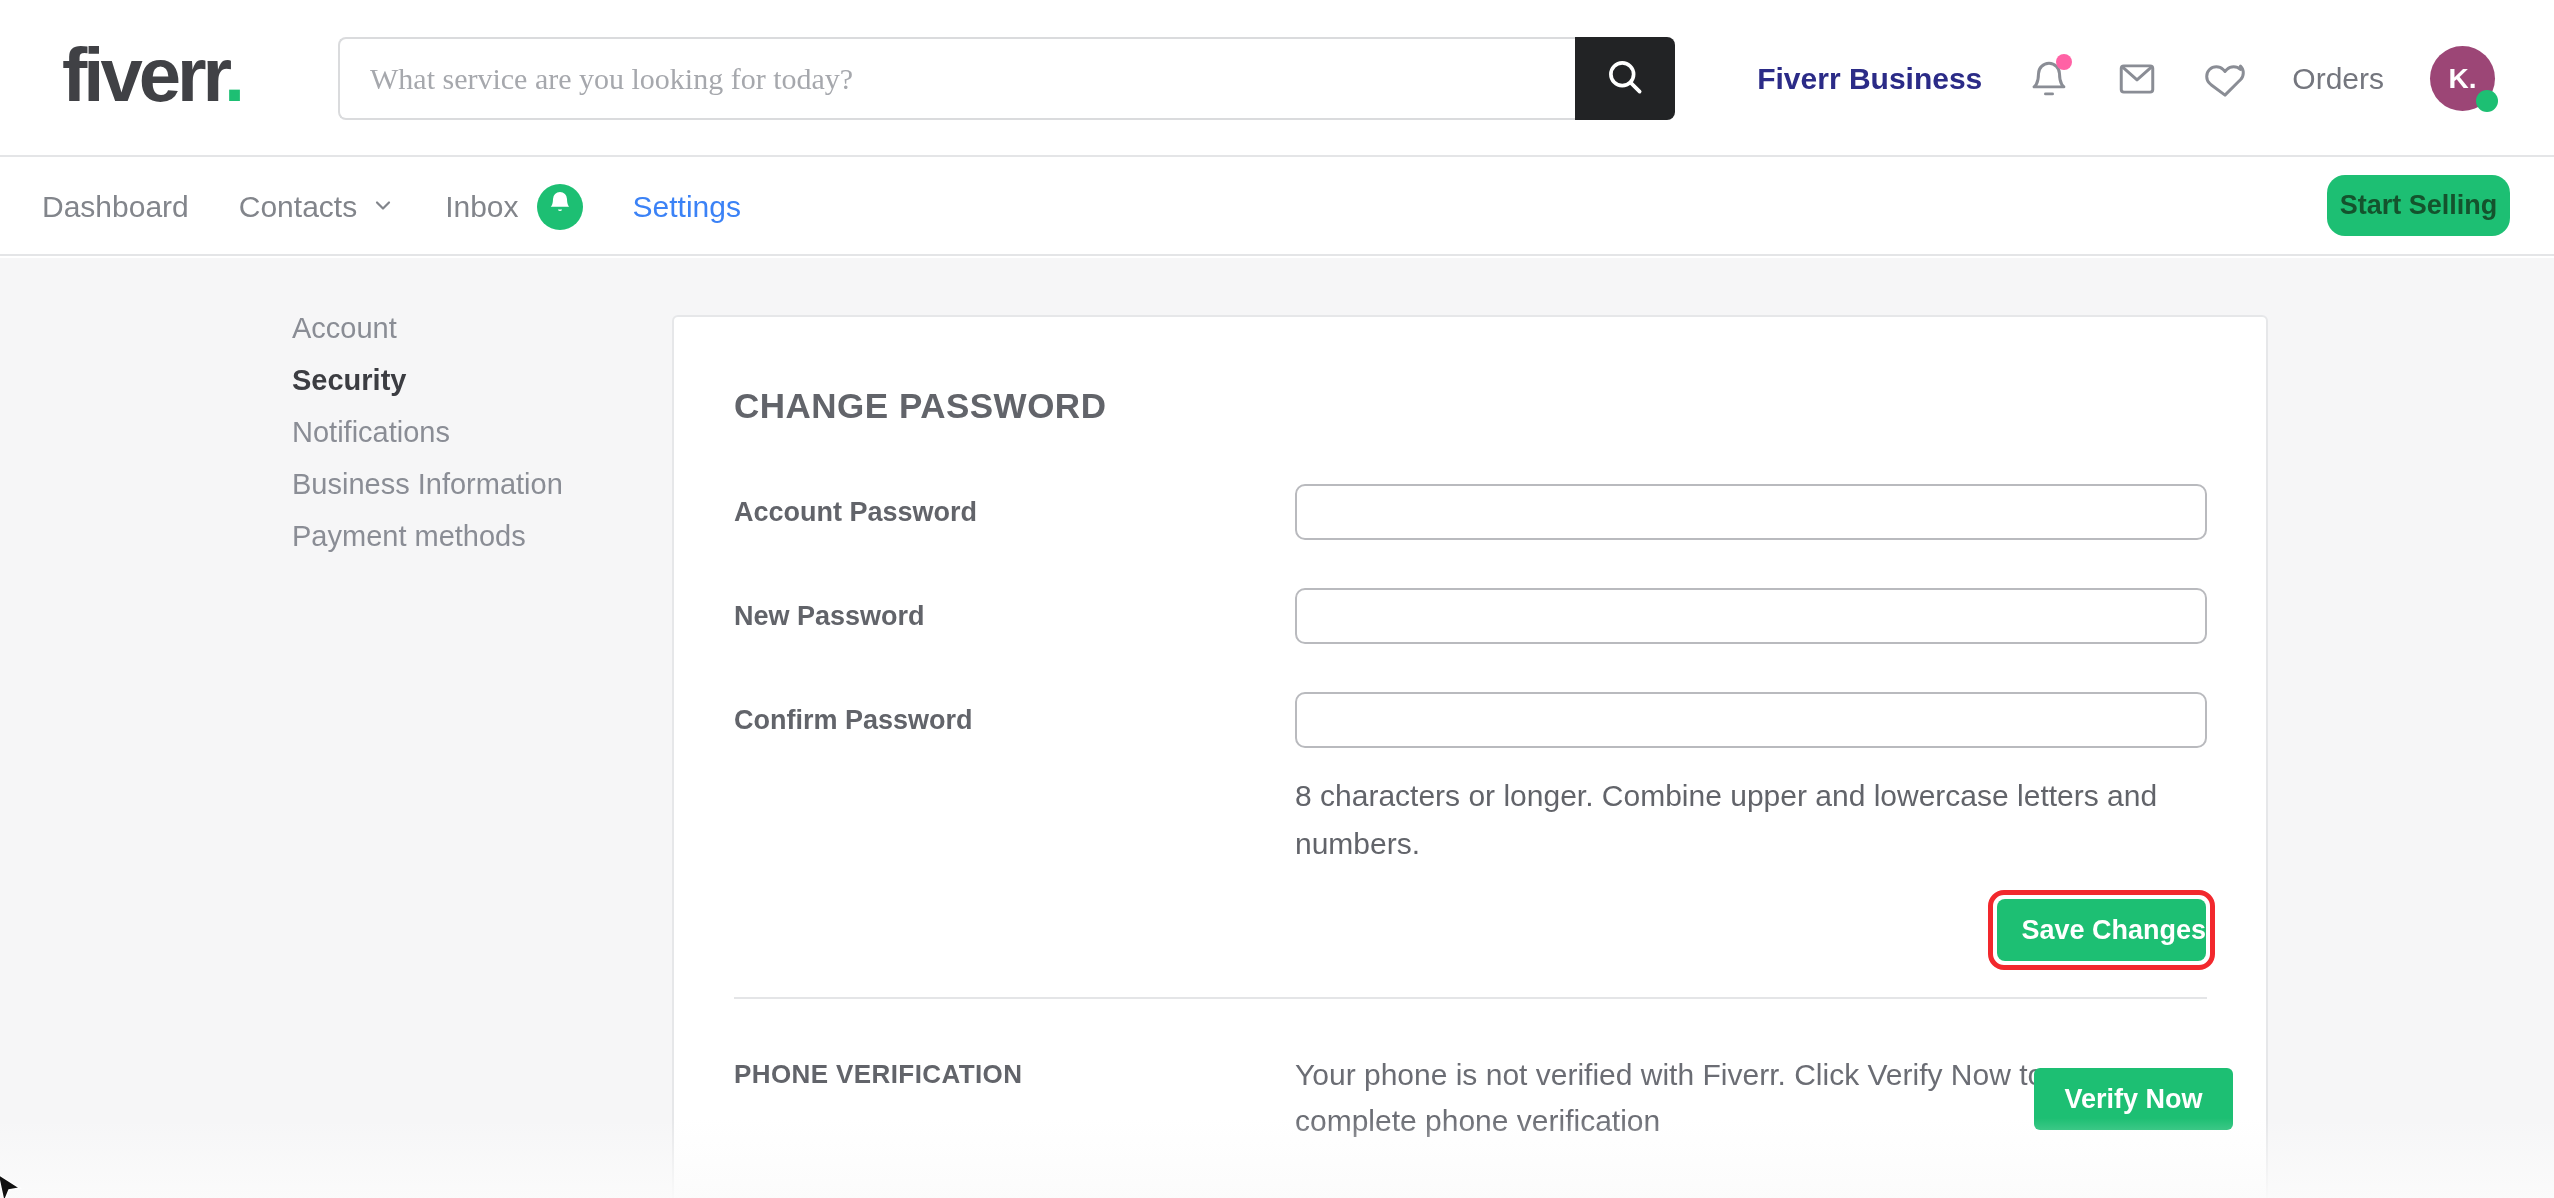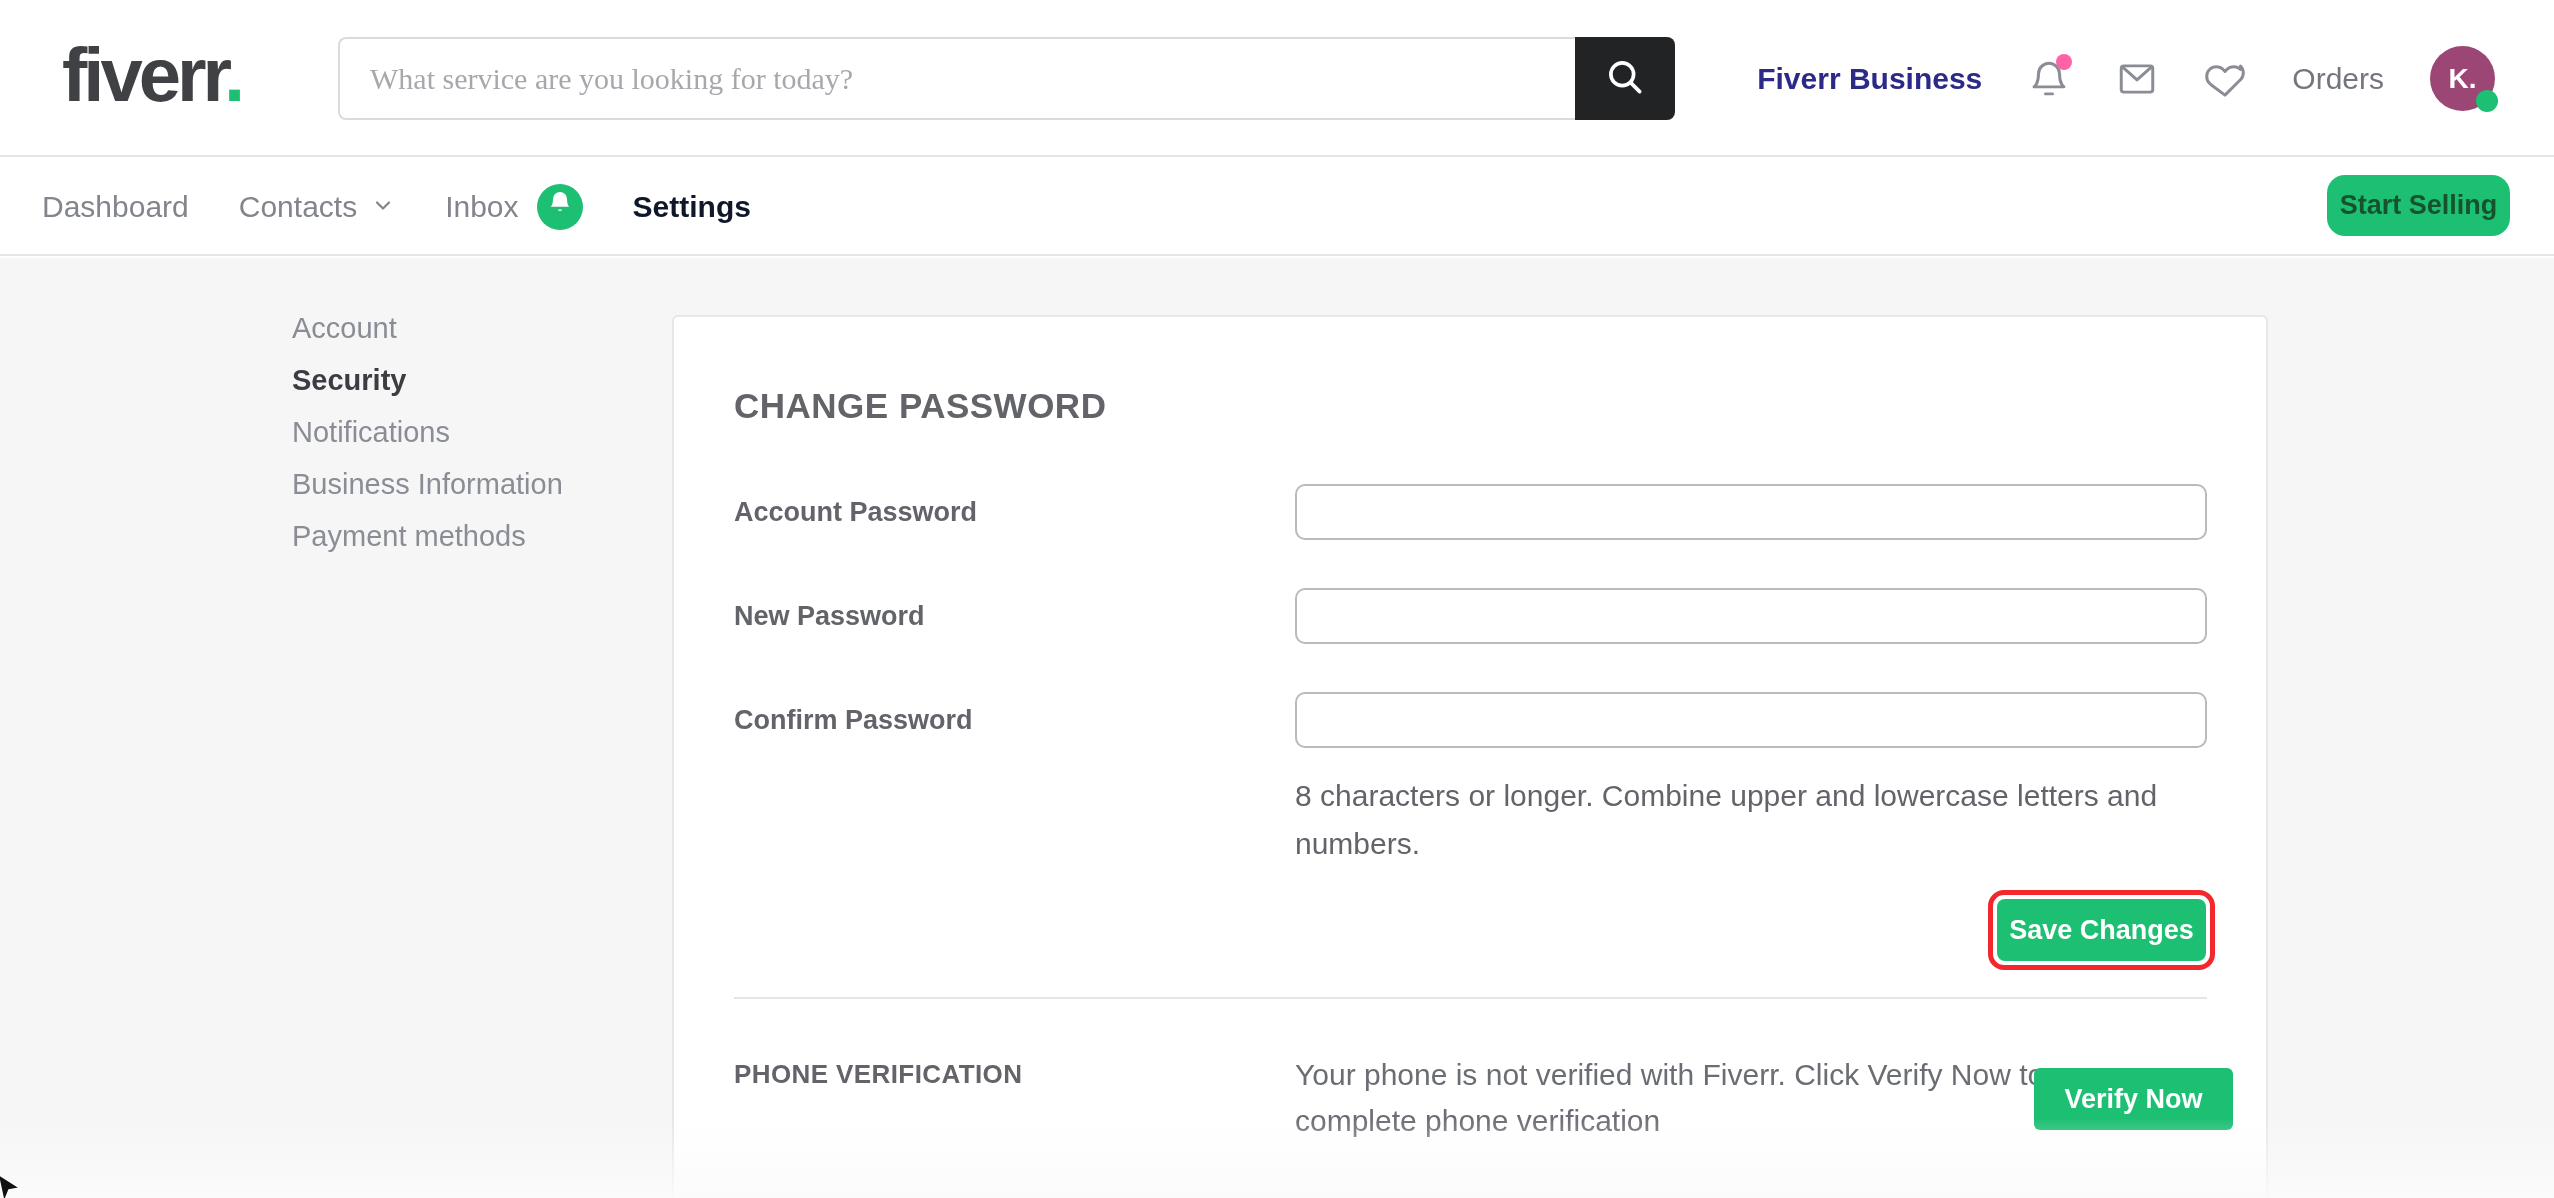--- a/index.html
+++ b/index.html
@@ -25,39 +25,39 @@
   .hicon svg{display:block;}
   .pink-dot{position:absolute; top:-4px; right:-2px; width:16px; height:16px; border-radius:50%; background:var(--notification-pink);}
   .orders{font-size:30px; color:#74767e; text-decoration:none; cursor:pointer;}
   .avatar{position:relative; width:65px; height:65px; border-radius:50%; background:var(--avatar-bg); color:#fff; display:flex; align-items:center; justify-content:center; font-size:28px; font-weight:600; cursor:pointer;}
   .presence-dot{position:absolute; right:-3px; bottom:-1px; width:22px; height:22px; border-radius:50%; background:var(--green);}
 
   
   nav.subnav{position:absolute; top:159px; left:0; right:0; height:97px; background:#fff; border-bottom:2px solid #e4e5e7;}
   .nav-items{position:absolute; left:42px; top:0; height:100%; display:flex; align-items:center; gap:50px;}
   .nav-link{font-size:30px; color:#82858b; text-decoration:none; display:flex; align-items:center; gap:14px; cursor:pointer;}
-  .nav-link.active{color:#0f172a; font-weight:700;}
+  .nav-link.active{color:#3b82f6; font-weight:400;}
   .badge-bell{width:46px; height:46px; border-radius:50%; background:var(--green); display:flex; align-items:center; justify-content:center; margin-left:4px;}
   .start-selling{position:absolute; right:44px; top:16px; width:183px; height:61px; background:var(--green); color:#14532d; border:none; border-radius:18px; font-size:27px; font-weight:700; font-family:inherit; cursor:pointer;}
 
   
   main{position:absolute; top:258px; left:0; right:0; bottom:0; background:#f6f6f7;}
   .side{position:absolute; left:292px; top:44px; list-style:none;}
   .side li{font-size:29px; line-height:52px; color:#8a8d95; cursor:pointer;}
   .side li.active{color:#3c3d42; font-weight:700;}
 
   .card{position:absolute; left:672px; top:57px; width:1596px; height:1010px; background:#fff; border:2px solid #e6e7e9; border-radius:6px;}
   .card-title{position:absolute; left:60px; top:69px; font-size:35px; font-weight:700; letter-spacing:.5px; color:#62646a;}
   .form{position:absolute; left:60px; top:167px; width:1476px;}
   .frow{display:flex; align-items:center; height:56px; margin-bottom:48px;}
   .frow label{width:561px; font-size:27px; font-weight:700; color:#62646a;}
   .frow input{width:912px; height:56px; border:2px solid #b9babe; border-radius:10px; outline:none; font-size:28px; padding:0 20px; font-family:inherit;}
   .hint{position:absolute; left:621px; top:455px; width:945px; font-size:30px; line-height:48px; color:#62646a;}
   .save-ring{position:absolute; right:51px; top:573px; border:5px solid var(--highlight-red); border-radius:16px; padding:4px;}
-  .save-btn{display:block; width:209px; height:62px; background:var(--green); color:#fff; border:none; border-radius:8px; font-size:27px; font-weight:700; font-family:inherit; cursor:pointer;}
+  .save-btn{display:block; width:209px; height:62px; background:var(--green); color:#fff; border:none; border-radius:8px; font-size:27px; font-weight:700; font-family:inherit; cursor:pointer;text-align:right;}
   .divider{position:absolute; left:60px; top:680px; width:1473px; height:2px; background:#e4e5e7;}
   .phone-title{position:absolute; left:60px; top:742px; font-size:26px; font-weight:700; letter-spacing:.4px; color:#62646a;}
   .phone-msg{position:absolute; left:621px; top:735px; width:762px; font-size:30px; line-height:46px; color:#6b6d74;}
   .verify-btn{position:absolute; left:1360px; top:751px; width:199px; height:62px; background:var(--green); color:#fff; border:none; border-radius:6px; font-size:27px; font-weight:700; font-family:inherit; cursor:pointer;}
 
   .bottom-fade{position:absolute; left:0; right:0; bottom:0; height:80px; background:linear-gradient(to bottom, rgba(251,251,251,0), rgba(251,251,251,.92)); pointer-events:none;}
   .cursor{position:absolute; left:-4px; bottom:-10px;}
 </style>
 </head>
 <body>

